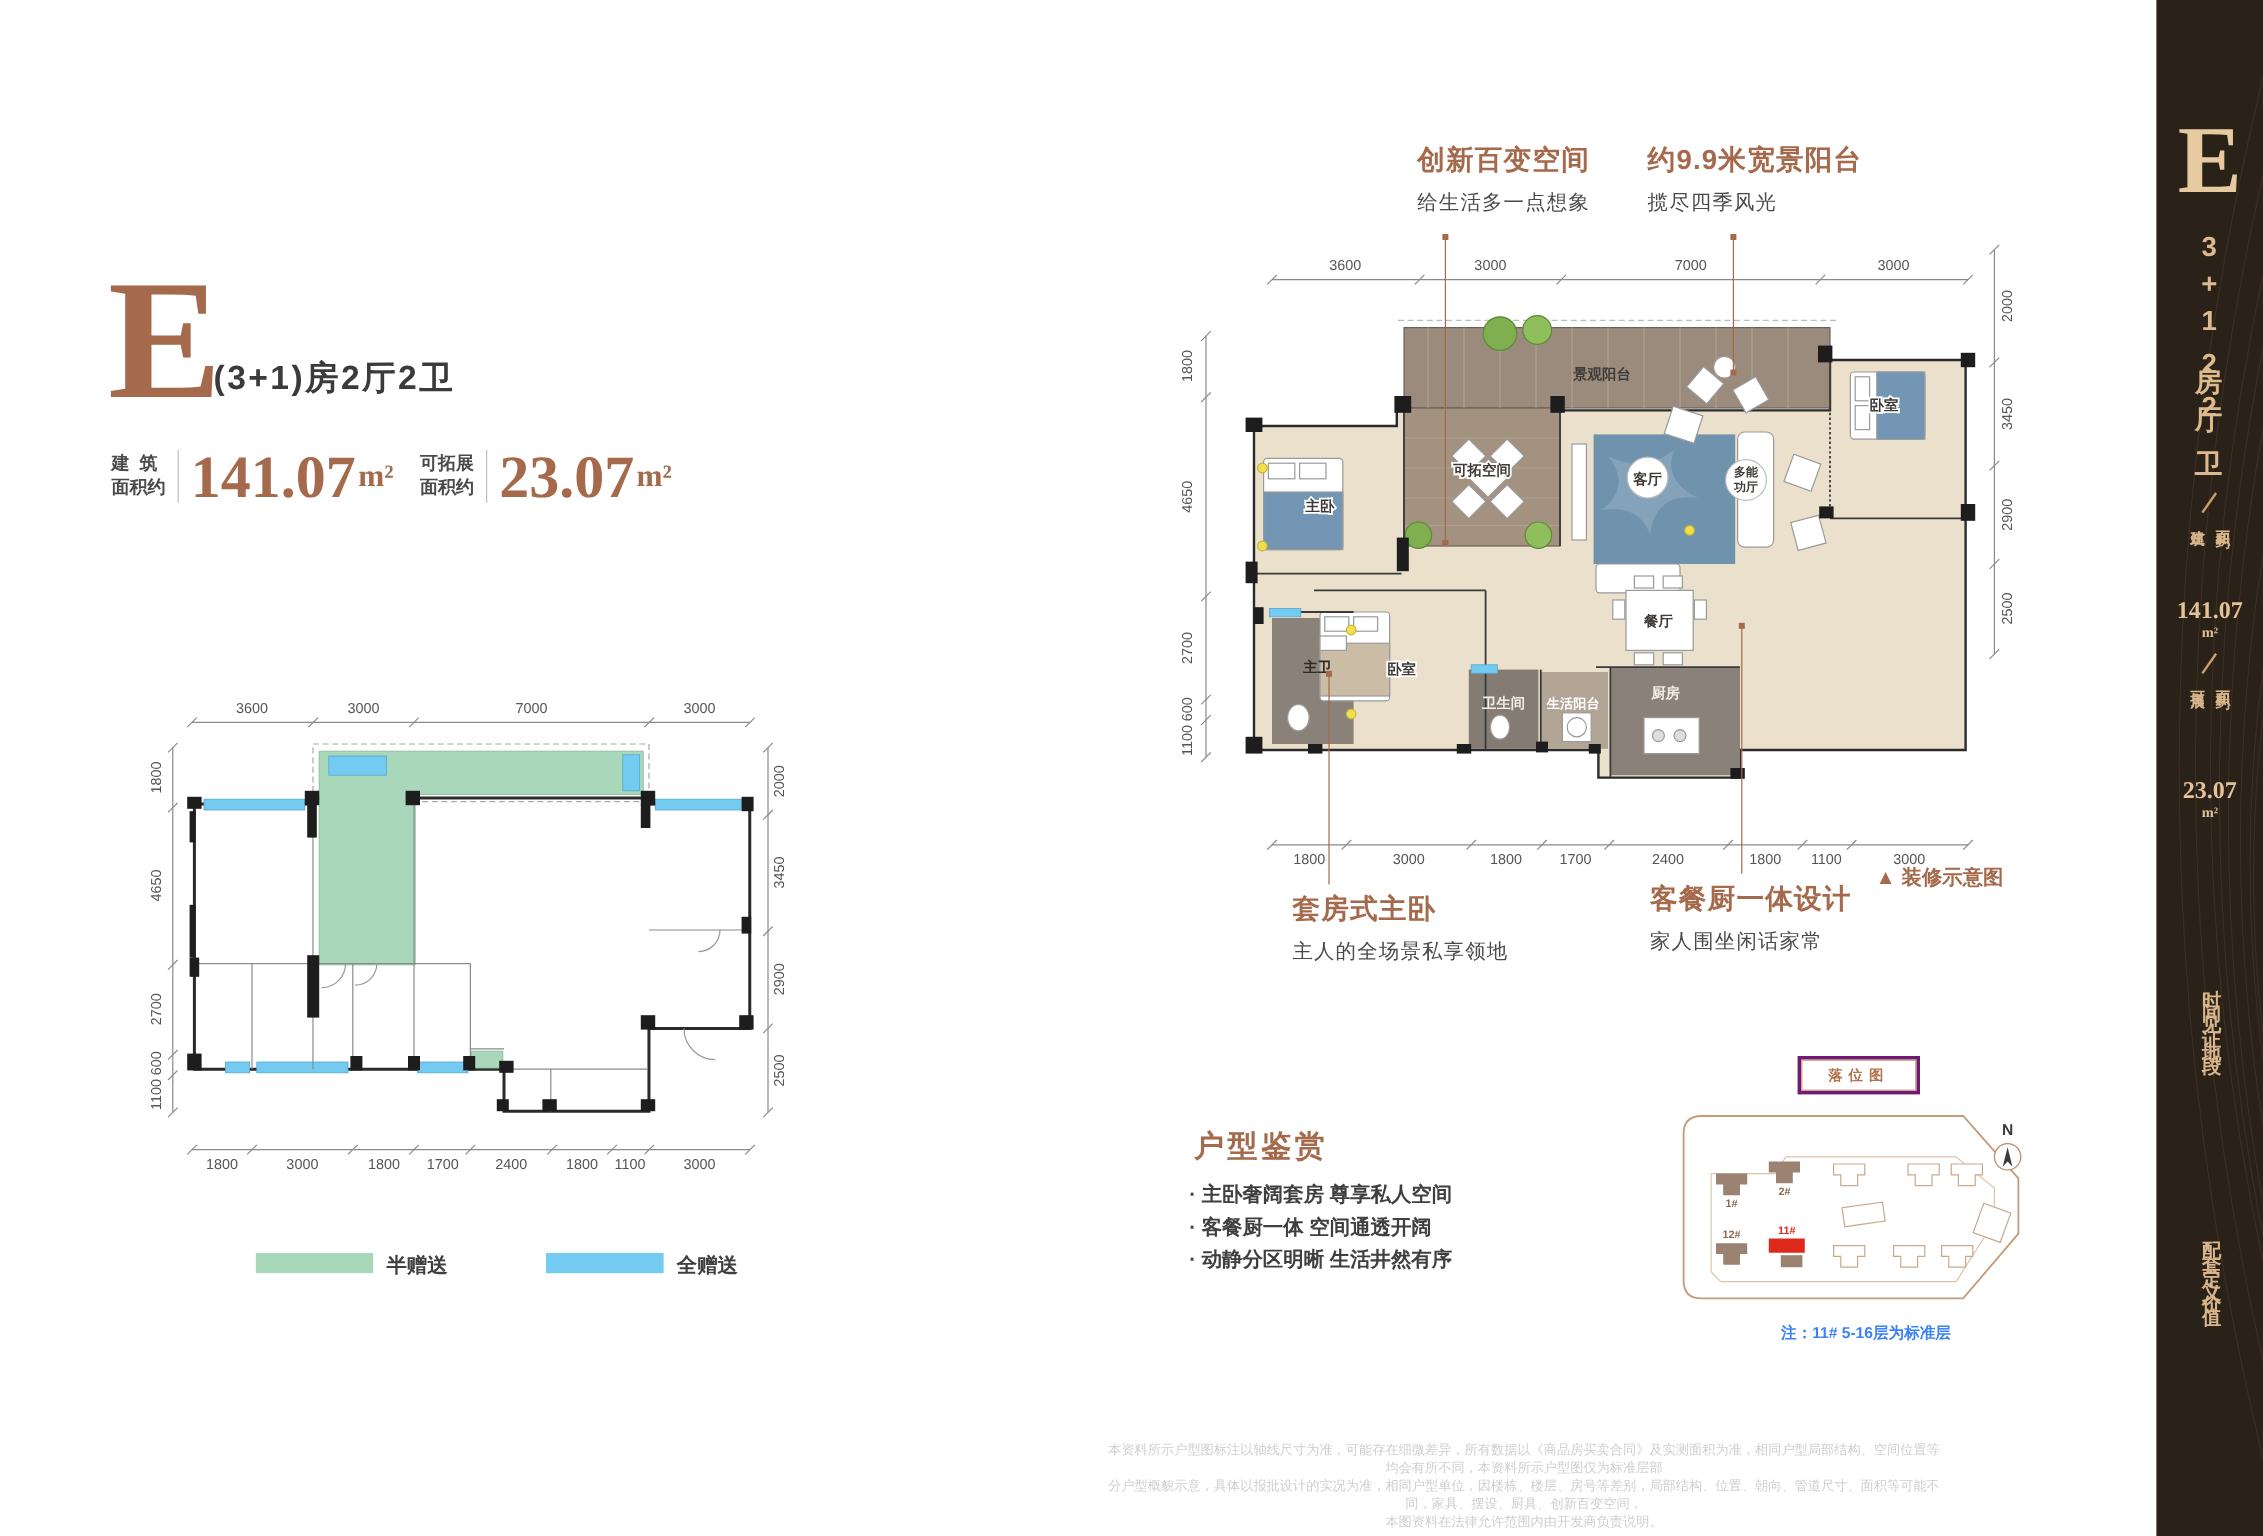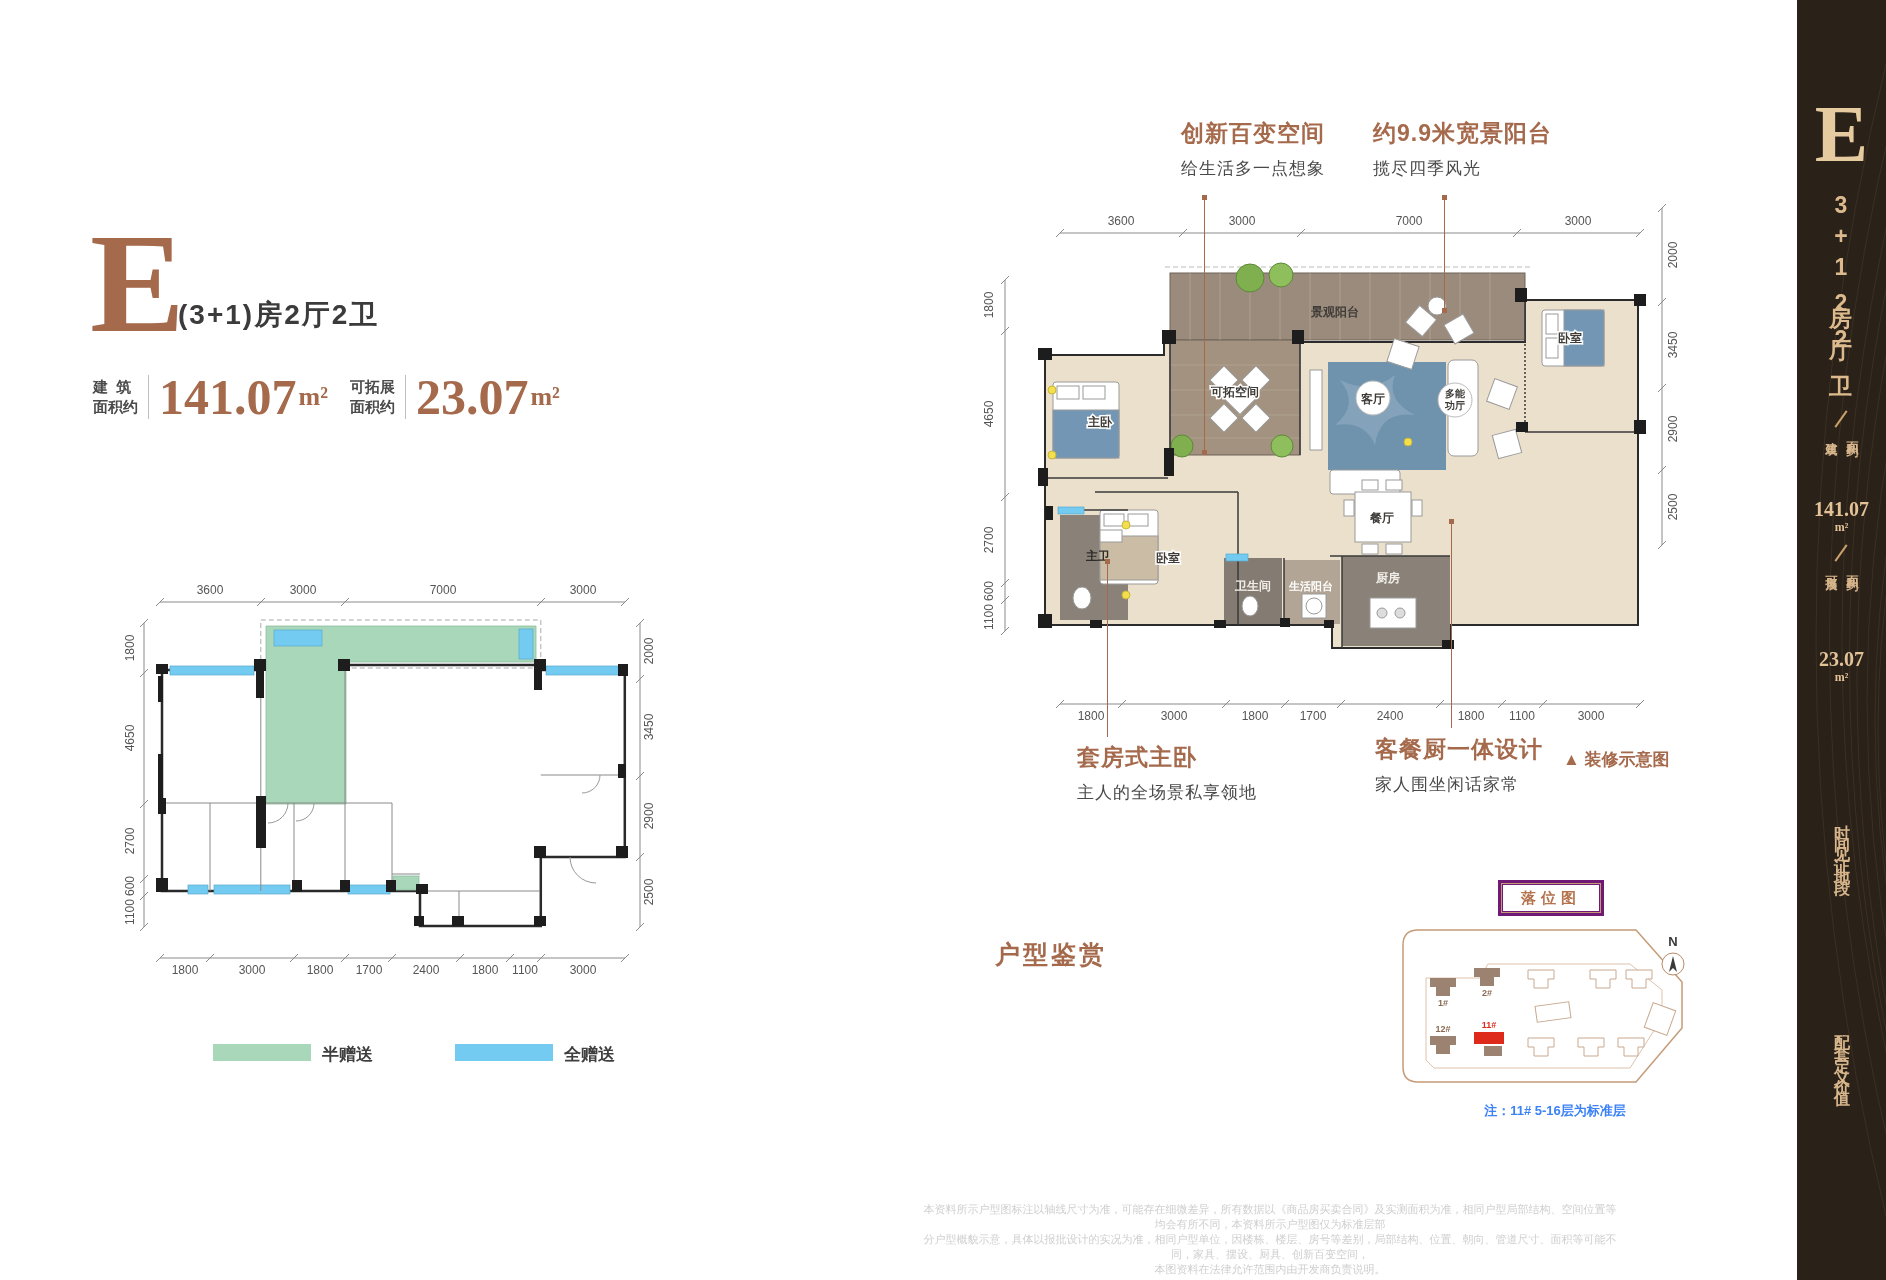--- a/index.html
+++ b/index.html
@@ -16,29 +16,29 @@
   .area-val{font-family:"Liberation Serif", serif;font-weight:bold;color:#A5694B;
             font-size:50px;line-height:50px;}
   .area-unit{font-family:"Liberation Serif", serif;font-weight:bold;color:#A5694B;
              font-size:26px;margin-left:2px;}
   .gap20{width:22px;}
   
   .co-title{font-size:23px;font-weight:bold;color:#A5694B;letter-spacing:1px;}
   .co-sub{font-size:17px;color:#4A4A4A;margin-top:8px;letter-spacing:1px;}
   .leader{width:1px;background:#A5694B;}
   .ldot{width:5px;height:5px;background:#A5694B;}
-  .deco-note{left:1563px;top:748px;font-size:17px;color:#A5694B;font-weight:bold;}
+  .deco-note{left:1563px;top:720px;font-size:17px;color:#A5694B;font-weight:bold;}
   
   .app-title{left:995px;top:938px;font-size:25px;font-weight:bold;color:#A5694B;letter-spacing:3px;}
   .app-bullets{left:991px;top:982px;font-size:17px;color:#3F3F3F;line-height:27px;font-weight:bold;}
   
   .lg-label{font-size:17px;color:#3F3F3F;font-weight:bold;}
   
-  .site-label{left:1498px;top:880px;width:96px;height:26px;border:5px solid #701a75;
-              outline:1px solid #C59B77;outline-offset:-4px;color:#B4724D;font-size:15px;
+  .site-label{left:1498px;top:880px;width:96px;height:26px;border:3px solid #701a75;
+              outline:1px solid #C59B77;outline-offset:-4px;color:#B4724D;font-size:12px;
               font-weight:bold;letter-spacing:5px;text-align:center;line-height:26px;}
   .site-note{left:1455px;top:1102px;width:200px;text-align:center;font-size:13px;color:#3b82f6;font-weight:bold;}
   
   .disc{left:920px;top:1202px;width:700px;text-align:center;color:#CFCFCF;font-size:11px;line-height:15px;}
   
   #sidebar{left:1797px;top:0;width:89px;height:1280px;background:#2A2119;}
   #sidebar .ctr{left:0;right:0;text-align:center;}
   .sb-e{top:94px;font-family:"Liberation Serif", serif;font-weight:bold;font-size:80px;color:#E7CBA0;line-height:1;}
   .sb-type{top:192px;left:0;right:0;display:flex;justify-content:center;}
   .sb-type span{writing-mode:vertical-rl;text-orientation:upright;font-size:23px;font-weight:bold;
@@ -443,20 +443,25 @@
   <div class="abs ldot" style="left:1105px;top:559px;"></div>
   <div class="abs leader" style="left:1451px;top:522px;height:206px;"></div>
   <div class="abs ldot" style="left:1449px;top:519px;"></div>
 
   <div class="abs deco-note">
     <span>▲</span>
     <span>装修示意图</span>
   </div>
 
   <div class="abs app-title">户型鉴赏</div>
+  <div class="abs app-bullets">
+    <div>· 主卧奢阔套房  尊享私人空间</div>
+    <div>· 客餐厨一体  空间通透开阔</div>
+    <div>· 动静分区明晰  生活井然有序</div>
+  </div>
 
   <div class="abs site-label">落位图</div>
   <svg class="abs" style="left:1390px;top:920px;" width="310" height="180" viewBox="0 0 310 180">
     <path d="M28,10 H246 L292,62 V108 L246,162 H28 Q13,162 13,147 V25 Q13,10 28,10 Z" fill="#FFFFFF" stroke="#C59B77" stroke-width="1.5"></path>
     <path d="M36,58 L90,58 L98,44 L240,44 L272,70 L272,98 L240,148 L44,148 L36,140 Z" fill="none" stroke="#DEC3AB" stroke-width="1"></path>
 
     <g>
       <g fill="#9B8271">
         <path d="M40,58 h26 v9 h-6 v9 h-14 v-9 h-6 z"></path>
         <path d="M84,48 h26 v9 h-6 v9 h-14 v-9 h-6 z"></path>

